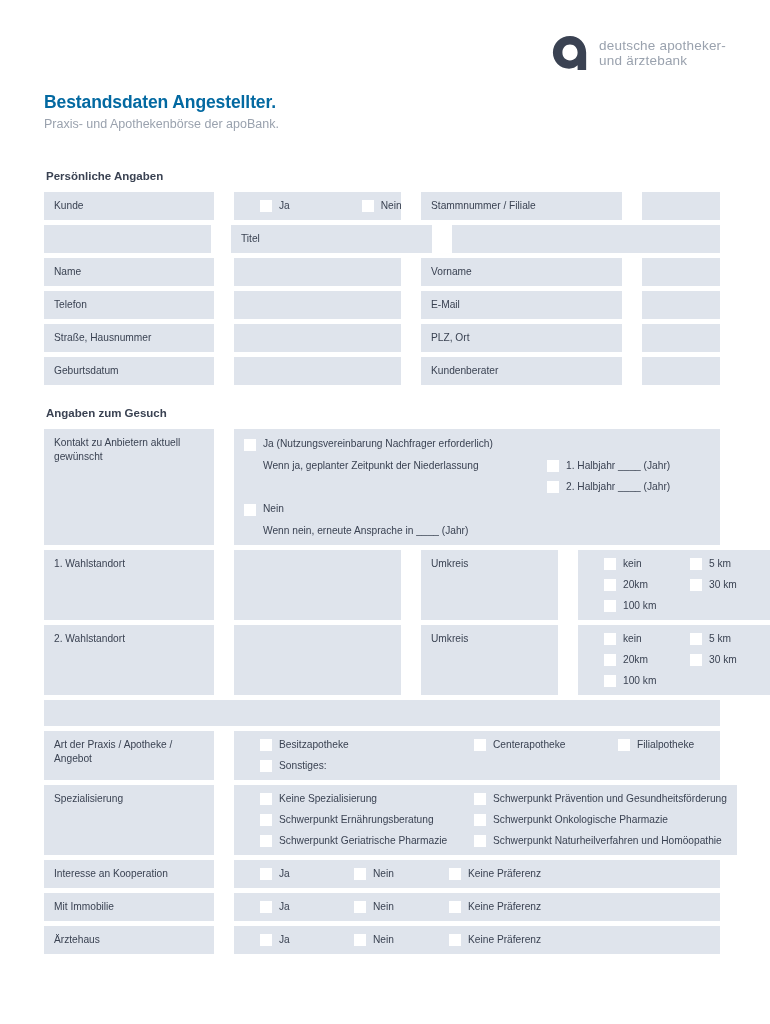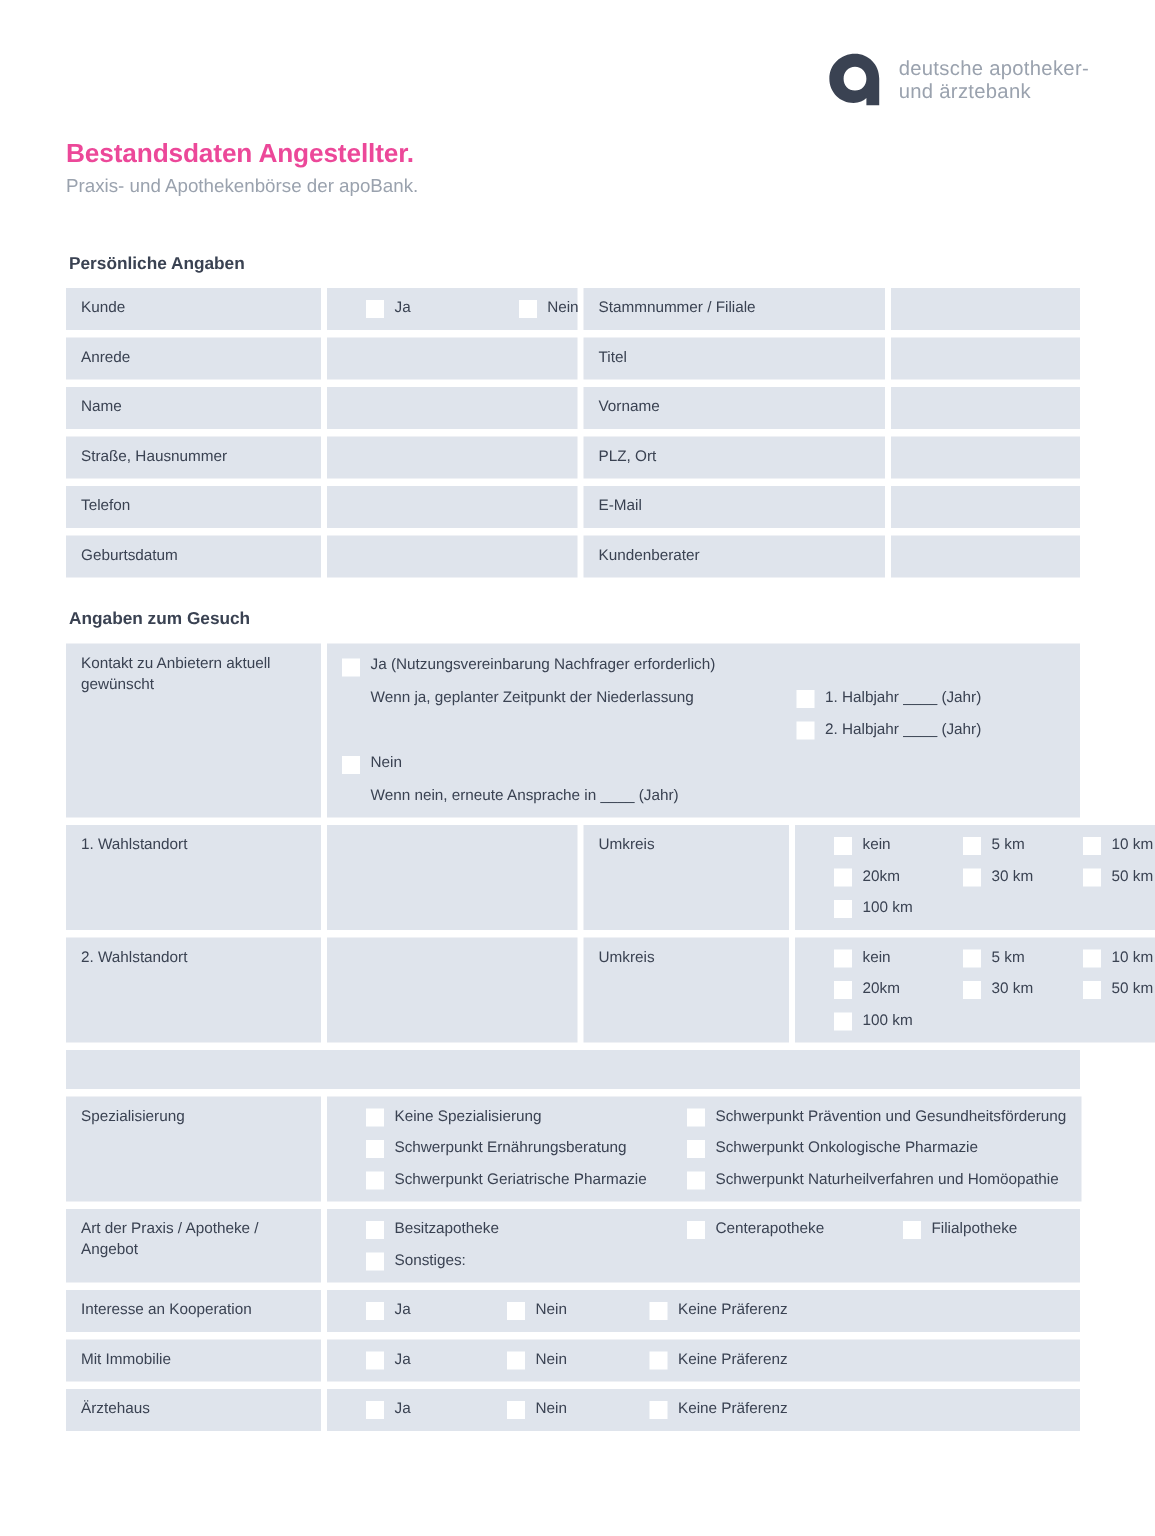--- a/index.html
+++ b/index.html
@@ -41,21 +41,21 @@
 
   
   .title-block {
     position: absolute;
     top: 92px;
     left: 44px;
   }
   .doc-title {
     font-size: 17.5px;
     font-weight: bold;
-    color: #ec4899;
+    color: #0369a1;
     letter-spacing: -0.1px;
     margin: 0;
   }
   .doc-subtitle {
     font-size: 12.5px;
     color: #9aa2ae;
     margin: 4px 0 0 0;
   }
 
   
@@ -69,21 +69,21 @@
     font-size: 11.5px;
     font-weight: bold;
     color: #3a4252;
     margin: 0 0 10px 2px;
   }
   .section-head.spaced { margin-top: 22px; }
 
   
   .row {
     display: flex;
-    gap: 4px;
+    gap: 20px;
     margin-bottom: 5px;
   }
   .cell {
     background: #dfe4ec;
     box-sizing: border-box;
     padding: 7px 10px;
     font-size: 10.2px;
     color: #3a4252;
     line-height: 14px;
     min-height: 26px;
@@ -187,44 +187,43 @@
           <span class="cb"></span>
           <span>Nein</span>
         </span>
       </div>
     </div>
     <div class="cell label2">Stammnummer / Filiale</div>
     <div class="cell value2"></div>
   </div>
 
   <div class="row">
-    <div class="cell label">Anrede</div>
     <div class="cell value"></div>
     <div class="cell label2">Titel</div>
     <div class="cell value2"></div>
   </div>
 
   <div class="row">
     <div class="cell label">Name</div>
     <div class="cell value"></div>
     <div class="cell label2">Vorname</div>
     <div class="cell value2"></div>
   </div>
 
   <div class="row">
+    <div class="cell label">Telefon</div>
+    <div class="cell value"></div>
+    <div class="cell label2">E-Mail</div>
+    <div class="cell value2"></div>
+  </div>
+
+  <div class="row">
     <div class="cell label">Straße, Hausnummer</div>
     <div class="cell value"></div>
     <div class="cell label2">PLZ, Ort</div>
-    <div class="cell value2"></div>
-  </div>
-
-  <div class="row">
-    <div class="cell label">Telefon</div>
-    <div class="cell value"></div>
-    <div class="cell label2">E-Mail</div>
     <div class="cell value2"></div>
   </div>
 
   <div class="row">
     <div class="cell label">Geburtsdatum</div>
     <div class="cell value"></div>
     <div class="cell label2">Kundenberater</div>
     <div class="cell value2"></div>
   </div>
 
@@ -334,20 +333,46 @@
           </span>
       </div>
     </div>
   </div>
 
   <div class="row">
     <div class="cell wide"></div>
   </div>
 
   <div class="row">
+    <div class="cell label tall2">Art der Praxis / Apotheke / Angebot</div>
+    <div class="cell wide tall2">
+      <div class="art-grid">
+        <span class="opt">
+            <span class="cb"></span>
+            <span>Besitzapotheke</span>
+          </span>
+        <span class="opt">
+            <span class="cb"></span>
+            <span>Centerapotheke</span>
+          </span>
+        <span class="opt">
+            <span class="cb"></span>
+            <span>Filialpotheke</span>
+          </span>
+        <span class="opt">
+            <span class="cb"></span>
+            <span>Sonstiges:</span>
+          </span>
+        <span></span>
+          <span></span>
+      </div>
+    </div>
+  </div>
+
+  <div class="row">
     <div class="cell label tall3">Spezialisierung</div>
     <div class="cell wide tall3">
       <div class="spez">
         <span class="opt">
             <span class="cb"></span>
             <span>Keine Spezialisierung</span>
           </span>
         <span class="opt">
             <span class="cb"></span>
             <span>Schwerpunkt Prävention und Gesundheitsförderung</span>
@@ -366,46 +391,20 @@
           </span>
         <span class="opt">
             <span class="cb"></span>
             <span>Schwerpunkt Naturheilverfahren und Homöopathie</span>
           </span>
       </div>
     </div>
   </div>
 
   <div class="row">
-    <div class="cell label tall2">Art der Praxis / Apotheke / Angebot</div>
-    <div class="cell wide tall2">
-      <div class="art-grid">
-        <span class="opt">
-            <span class="cb"></span>
-            <span>Besitzapotheke</span>
-          </span>
-        <span class="opt">
-            <span class="cb"></span>
-            <span>Centerapotheke</span>
-          </span>
-        <span class="opt">
-            <span class="cb"></span>
-            <span>Filialpotheke</span>
-          </span>
-        <span class="opt">
-            <span class="cb"></span>
-            <span>Sonstiges:</span>
-          </span>
-        <span></span>
-          <span></span>
-      </div>
-    </div>
-  </div>
-
-  <div class="row">
     <div class="cell label">Interesse an Kooperation</div>
     <div class="cell wide">
       <div class="triple">
         <span class="opt">
             <span class="cb"></span>
             <span>Ja</span>
           </span>
         <span class="opt">
             <span class="cb"></span>
             <span>Nein</span>

